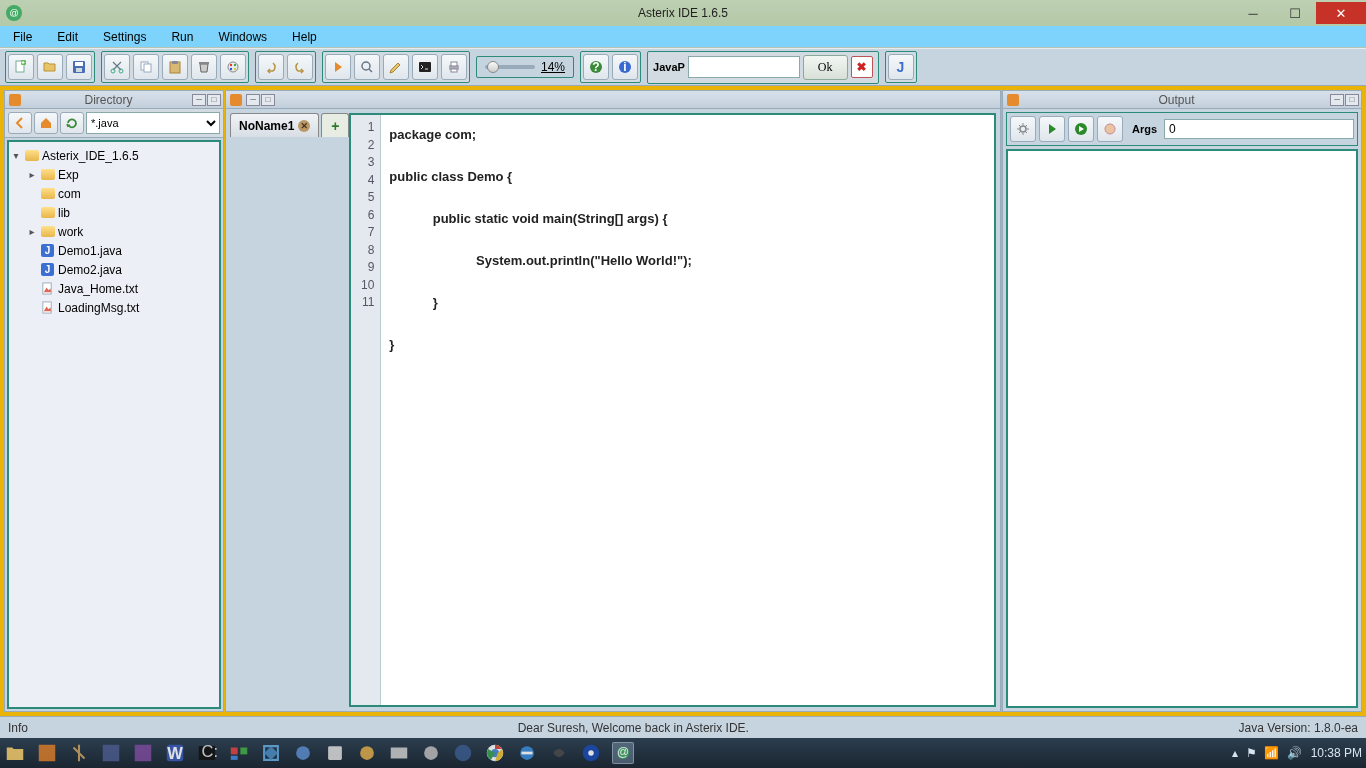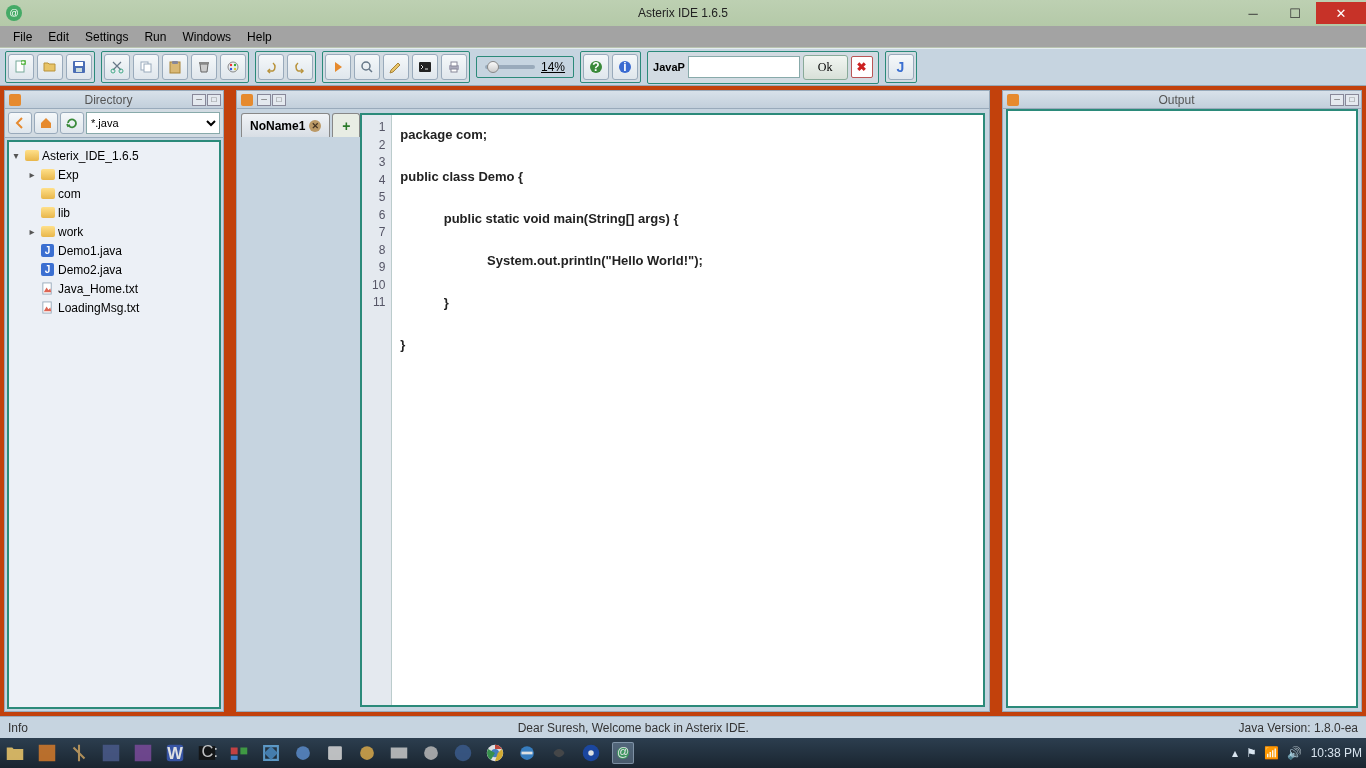--- a/index.html
+++ b/index.html
@@ -3,33 +3,33 @@
 <meta charset="utf-8">
 <style>
 * { margin:0; padding:0; box-sizing:border-box; font-family:"Segoe UI",Tahoma,sans-serif; font-size:12px; }
 body { width:1366px; height:768px; overflow:hidden; background:#dbe4d6; }
 .titlebar { height:26px; background:linear-gradient(#bdd0b2,#b4c9a8); display:flex; align-items:center; position:relative; }
 .titlebar .app-icon { width:16px; height:16px; margin:0 6px; background:#4a6; border-radius:50%; display:flex; align-items:center; justify-content:center; color:#fff; font-size:9px; }
 .titlebar .title { position:absolute; left:50%; transform:translateX(-50%); font-size:12px; color:#222; }
 .titlebar .winbtns { margin-left:auto; display:flex; }
 .titlebar .winbtn { width:42px; height:22px; display:flex; align-items:center; justify-content:center; color:#333; font-size:13px; }
 .titlebar .winbtn.close { background:#c73228; color:#fff; width:50px; }
-.menubar { height:22px; background:#a3a3a3; display:flex; align-items:center; padding:0 6px; gap:2px; border-bottom:1px solid #b9c4b0; }
+.menubar { height:22px; background:#7dd3fc; display:flex; align-items:center; padding:0 6px; gap:11px; border-bottom:1px solid #b9c4b0; }
 .menubar span { padding:2px 7px; cursor:default; }
 .toolbar { height:38px; background:#c6d4e0; border-top:1px solid #e5ecf1; border-bottom:1px solid #98a8b5; display:flex; align-items:center; padding:3px 5px; gap:6px; }
 .tgrp { display:flex; gap:3px; padding:2px; border:1.5px solid #2b8a7a; background:#d2dbe2; border-radius:2px; }
 .tbtn { width:26px; height:26px; border:1px solid #9ab; background:linear-gradient(#f5f8fa,#dfe6ec); border-radius:3px; display:flex; align-items:center; justify-content:center; cursor:pointer; }
 .tbtn svg { width:16px; height:16px; }
 .slider-grp { display:flex; align-items:center; gap:6px; border:1.5px solid #2b8a7a; padding:3px 8px; border-radius:2px;text-decoration:underline; }
 .slider-track { width:50px; height:4px; background:#9ab; border-radius:2px; position:relative; }
 .slider-thumb { width:12px; height:12px; background:linear-gradient(#fafafa,#ccc); border:1px solid #888; border-radius:50%; position:absolute; top:-4px; left:2px; }
 .okbtn { padding:4px 14px; border:1px solid #8a9; background:linear-gradient(#f2f6f2,#d8e0d8); border-radius:3px;font-family:Liberation Serif, serif; }
 .txtin { border:1px solid #8aa; background:#fff; height:22px; padding:2px 4px; width:112px; }
 .xbtn { width:22px; height:22px; border:1px solid #b55; background:#fff; color:#c22; display:flex; align-items:center; justify-content:center; font-weight:bold; border-radius:2px; }
-.content { display:flex; height:calc(100% - 26px - 22px - 38px - 22px - 30px); padding:4px; gap:12px; background:#c2410c; }
+.content { display:flex; height:calc(100% - 26px - 22px - 38px - 22px - 30px); padding:4px; gap:1px; background:#eab308; }
 .panel { background:#c6d4e0; border:1px solid #9ab; display:flex; flex-direction:column; }
 .panel.dir { width:220px; }
 .panel.src { flex:1; }
 .panel.out { width:360px; }
 .phdr { height:18px; background:linear-gradient(#d8e1ea,#c2cfdb); display:flex; align-items:center; font-size:11px; color:#555; border-bottom:1px solid #9ab; }
 .phdr .orange { width:12px; height:12px; background:#e68a2e; margin:0 4px; border-radius:2px; }
 .phdr .ptitle { flex:1; text-align:center; }
 .phdr .pbtns { display:flex; gap:1px; margin-right:2px; }
 .phdr .pbtn { width:14px; height:12px; border:1px solid #889; background:#e4e9ef; font-size:8px; display:flex; align-items:center; justify-content:center; }
 .dir-tools { display:flex; gap:2px; padding:3px; background:#d2dbe2; border-bottom:1px solid #9ab; }
@@ -357,20 +357,46 @@
 
   <div class="panel out">
     <div class="phdr">
       <div class="orange"></div>
       <div class="ptitle">Output</div>
       <div class="pbtns">
           <div class="pbtn">─</div>
           <div class="pbtn">□</div>
         </div>
     </div>
+    <div class="out-tools">
+      <div class="tbtn">
+          <svg viewBox="0 0 16 16">
+            <circle cx="8" cy="8" r="3" fill="none" stroke="#888" stroke-width="1.5"></circle>
+            <path d="M8 2v2M8 12v2M2 8h2M12 8h2M4 4l1.5 1.5M10.5 10.5L12 12M12 4l-1.5 1.5M5.5 10.5L4 12" stroke="#888"></path>
+          </svg>
+        </div>
+      <div class="tbtn">
+          <svg viewBox="0 0 16 16">
+            <path d="M5 3l7 5-7 5z" fill="#2a8a2a"></path>
+          </svg>
+        </div>
+      <div class="tbtn">
+          <svg viewBox="0 0 16 16">
+            <circle cx="8" cy="8" r="6" fill="#2a8a2a"></circle>
+            <path d="M6 5l5 3-5 3z" fill="#fff"></path>
+          </svg>
+        </div>
+      <div class="tbtn">
+          <svg viewBox="0 0 16 16">
+            <circle cx="8" cy="8" r="5" fill="#e8c4a0" stroke="#c89"></circle>
+          </svg>
+        </div>
+      <span class="albl">Args</span>
+      <input value="0" style="">
+    </div>
     <div class="out-area"></div>
   </div>
 </div>
 
 <div class="status">
   <span>Info</span>
   <span class="center">Dear Suresh, Welcome back in Asterix IDE.</span>
   <span>Java Version: 1.8.0-ea</span>
 </div>
 

